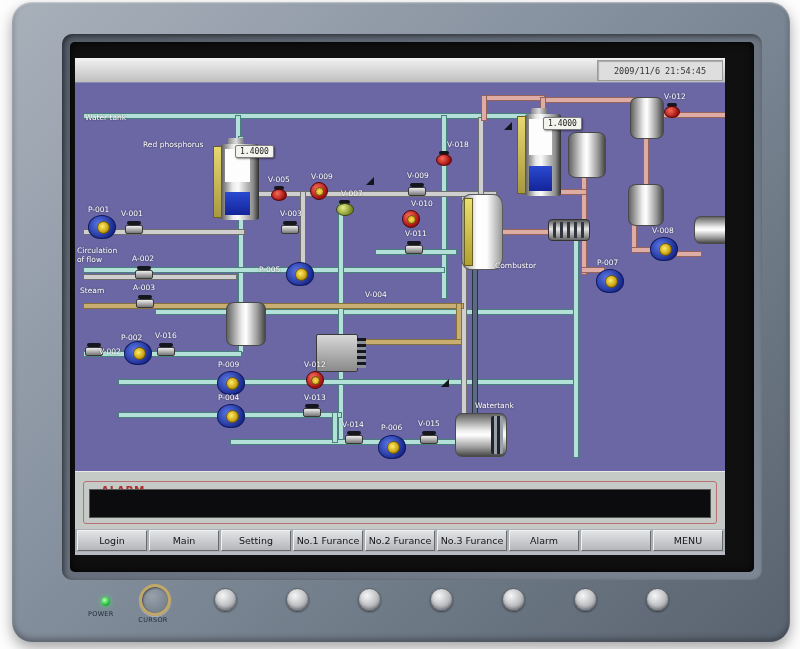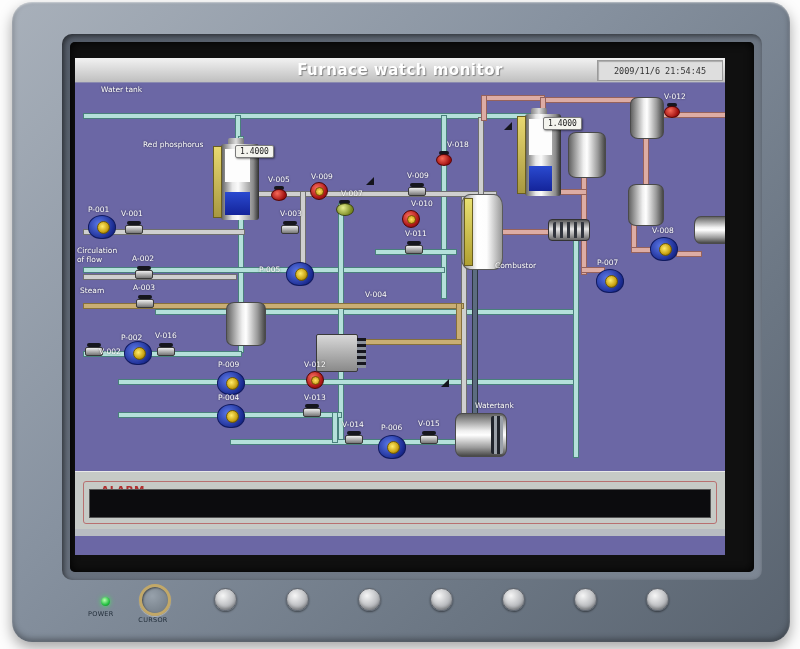--- a/index.html
+++ b/index.html
@@ -94,21 +94,20 @@
 </head>
 <body>
 
 <div class="stage">
  <div class="monitor">
   <div class="bezel-recess"></div>
   <div class="glass"></div>
 
   <div class="screen" style="left:63px;top:56px;">
     <div class="titlebar">
-      <span class="title-text">Furnace watch monitor</span>
       <span class="clockbox">2009/11/6 21:54:45</span>
     </div>
 
     <div class="diagram">
 
       <div class="ph c-teal" style="left:8px;top:30px;width:452px"></div>
       <div class="pv c-teal" style="left:366px;top:32px;height:182px"></div>
       <div class="pv c-teal" style="left:160px;top:32px;height:29px"></div>
       <div class="pv c-teal" style="left:163px;top:53px;height:215px"></div>
       <div class="ph c-teal" style="left:8px;top:184px;width:360px"></div>
@@ -280,21 +279,21 @@
           </div>
 
       <div class="vent" style="left:291px;top:94px"></div>
       <div class="vent" style="left:429px;top:39px"></div>
       <div class="vent" style="left:366px;top:296px"></div>
 
       <div class="readout" style="left:160px;top:62px">1.4000</div>
       <div class="readout" style="left:468px;top:34px">1.4000</div>
 
       <div id="label-layer" style="position:absolute;inset:0;">
-            <span class="dlabel" style="left: 10px; top: 2px; margin-left: 16px;">Water tank</span>
+            <span class="dlabel" style="left: 10px; top: 30px;">Water tank</span>
             <span class="dlabel" style="left: 68px; top: 57px;">Red phosphorus</span>
             <span class="dlabel" style="left: 2px; top: 163px;">Circulation</span>
             <span class="dlabel" style="left: 2px; top: 172px;">of flow</span>
             <span class="dlabel" style="left: 5px; top: 203px;">Steam</span>
             <span class="dlabel" style="left: 13px; top: 122px;">P-001</span>
             <span class="dlabel" style="left: 46px; top: 126px;">V-001</span>
             <span class="dlabel" style="left: 57px; top: 171px;">A-002</span>
             <span class="dlabel" style="left: 58px; top: 200px;">A-003</span>
             <span class="dlabel" style="left: 8px; top: 264px; margin-left: 16px;">V-002</span>
             <span class="dlabel" style="left: 46px; top: 250px;">P-002</span>
@@ -324,20 +323,31 @@
           </div>
     </div>
 
     <div class="alarmzone">
       <div class="alarmbox">
         <span class="alarmlegend">ALARM</span>
         <div class="alarmlist"></div>
       </div>
     </div>
 
+    <div class="btnrow">
+      <div class="hbtn">Login</div>
+      <div class="hbtn">Main</div>
+      <div class="hbtn">Setting</div>
+      <div class="hbtn">No.1 Furance</div>
+      <div class="hbtn">No.2 Furance</div>
+      <div class="hbtn">No.3 Furance</div>
+      <div class="hbtn">Alarm</div>
+      <div class="hbtn"></div>
+      <div class="hbtn">MENU</div>
+    </div>
     <div class="screen-footer"></div>
   </div>
 
   <div class="led" style="left:89px;top:595px;"></div>
   <div class="hw-label" style="left:76px;top:608px;width:36px;text-align:left;">POWER</div>
   <div class="ringbtn" style="left:127px;top:582px;"></div>
   <div class="hw-label" style="left:118px;top:614px;width:46px;text-align:center;">CURSOR</div>
   <div class="fkey" style="left:202px;top:586px;"></div>
   <div class="fkey" style="left:274px;top:586px;"></div>
   <div class="fkey" style="left:346px;top:586px;"></div>

